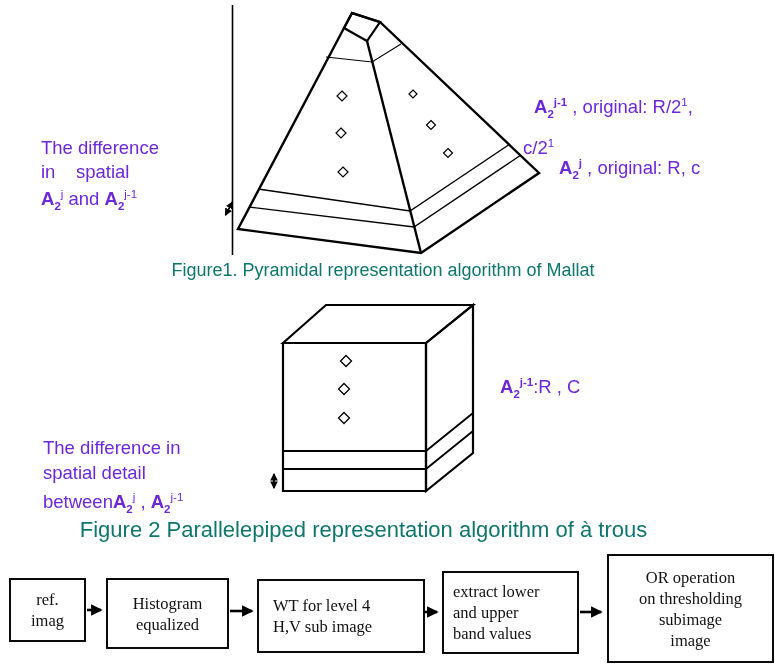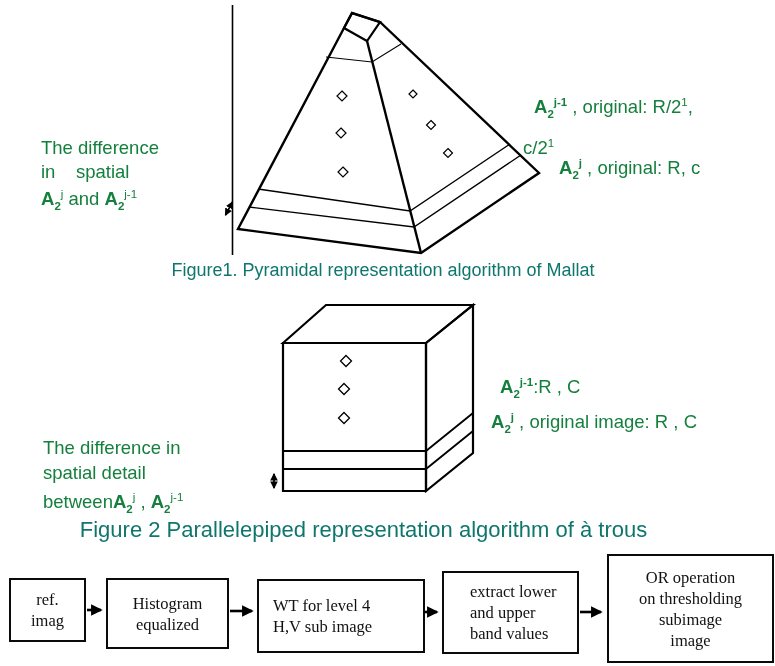--- a/index.html
+++ b/index.html
@@ -1,19 +1,19 @@
 <!DOCTYPE html>
 <html><head>
 <meta charset="utf-8">
 <style>
   html,body{margin:0;padding:0;background:#ffffff;}
   #page{position:relative;width:775px;height:666px;background:#ffffff;overflow:hidden;
         font-family:"Liberation Sans",sans-serif;}
   .layer{position:absolute;left:0;top:0;}
-  .t{position:absolute;white-space:nowrap;color:#15803d;}
+  .t{position:absolute;white-space:nowrap;color:#6d28d9;}
   .sans{font-family:"Liberation Sans",sans-serif;font-size:18.5px;}
   .serif{font-family:Liberation Sans, sans-serif;color:#0f766e;}
   .pre{white-space:pre;}
   .fsub{font-size:11.5px;vertical-align:-5px;}
   .fsup{font-size:11.5px;vertical-align:7px;}
   .bold{font-weight:bold;}
   .caption{text-align:center;font-size:18px;}
   .fbox{position:absolute;border:2px solid #0a0a0a;background:#ffffff;box-sizing:border-box;
         display:flex;flex-direction:column;justify-content:center;
         font-family:"Liberation Serif",serif;font-size:16.5px;line-height:21px;color:#111111;}
@@ -85,40 +85,39 @@
   <div class="t serif caption" style="left:0;top:260px;width:766px;">Figure1. Pyramidal representation algorithm of Mallat</div>
 
   <div class="t sans" style="left:43px;top:436px;line-height:24.5px;">
     <div>The difference in</div>
     <div>spatial detail</div>
     <div><span>between</span><span class="bold">A</span><span class="fsub bold">2</span><span class="fsup">j</span><span class="pre"> , </span><span class="bold">A</span><span class="fsub bold">2</span><span class="fsup">j-1</span></div>
   </div>
 
   <div class="t sans" style="left:500px;top:376px;"><span class="bold">A</span><span class="fsub bold">2</span><span class="fsup bold">j-1</span><span class="pre">:R , C</span></div>
 
-  <div class="t sans" style="left:491px;top:411px;"><span class="bold">A</span><span class="fsub bold">2</span><span class="fsup bold">j</span><span class="pre"> , original image: R , C</span></div>
 
   <div class="t serif caption" style="left:0;top:517px;width:727px;font-size:22px;">Figure 2 Parallelepiped representation algorithm of à trous</div>
 
   <div class="fbox center" style="left:9px;top:578px;width:77px;height:64px;">
     <div>ref.</div>
     <div>imag</div>
   </div>
 
   <div class="fbox center" style="left:106px;top:578px;width:123px;height:71px;">
     <div>Histogram</div>
     <div>equalized</div>
   </div>
 
   <div class="fbox left" style="left:257px;top:579px;width:168px;height:74px;padding-left:14px;">
     <div>WT for level 4</div>
     <div>H,V sub image</div>
   </div>
 
-  <div class="fbox left" style="left:442px;top:571px;width:137px;height:83px;padding-left:26px;">
+  <div class="fbox left" style="left:442px;top:571px;width:137px;height:83px;padding-left:9px;">
     <div>extract lower</div>
     <div>and upper</div>
     <div>band values</div>
   </div>
 
   <div class="fbox center" style="left:607px;top:554px;width:167px;height:109px;align-items:center;">
     <div>OR operation</div>
     <div>on thresholding</div>
     <div>subimage</div>
     <div>image</div>

